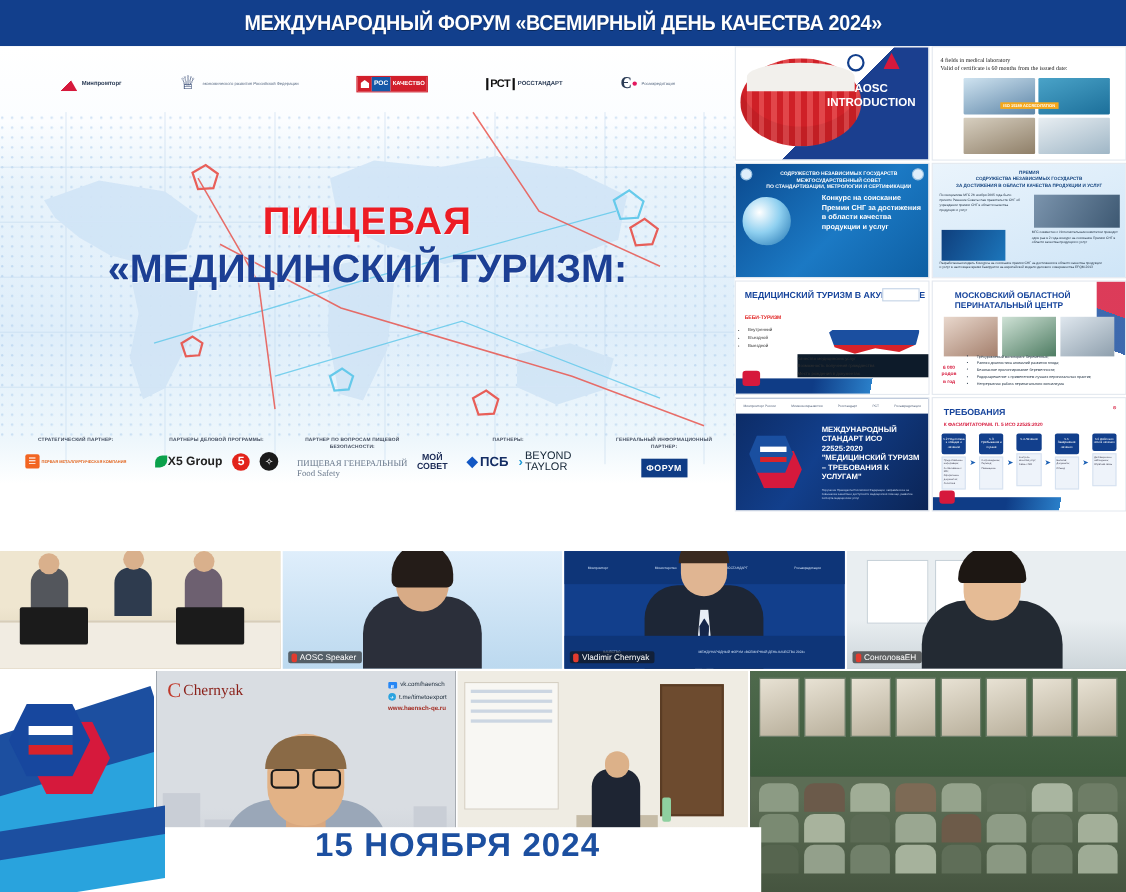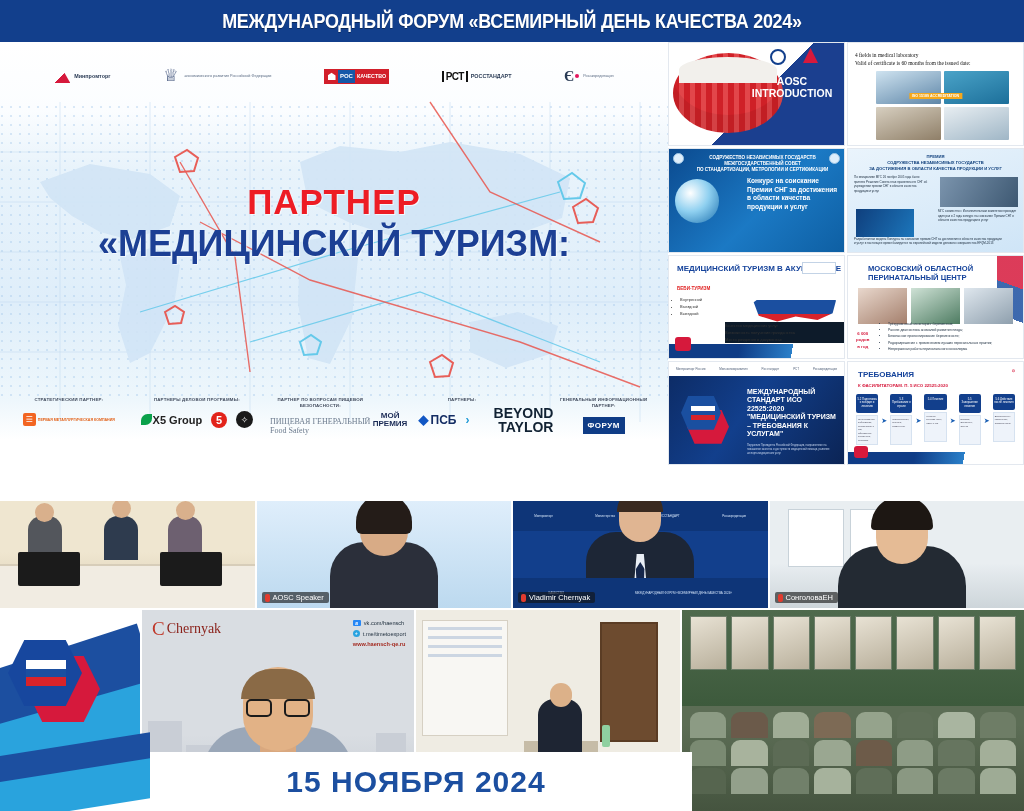--- a/index.html
+++ b/index.html
@@ -58,21 +58,21 @@
   .pX5 { display:flex;align-items:center;gap:1px;font-size:11px;font-weight:bold;color:#222; }
   .pX5 .leaf { width:11px;height:11px;background:#0aa14b;border-radius:60% 0 60% 0; }
   .p5 { width:16px;height:16px;border-radius:50%;background:#e2231a;color:#fff;
     font-size:11px;font-weight:bold;display:flex;align-items:center;justify-content:center; }
   .pmag { width:17px;height:17px;border-radius:50%;background:#1a1a1a;color:#fff;
     display:flex;align-items:center;justify-content:center;font-size:9px; }
   .ppsb { display:flex;align-items:center;gap:2px;color:#142d64;font-weight:bold;font-size:12px; }
   .ppsb .bolt { color:#1257c4; font-size:13px; }
   .pbeyond { display:flex;align-items:center;gap:2px; }
   .pbeyond .sw { color:#1f9ad6; font-size:12px; font-weight:bold;}
-  .pbeyond .tx { font-size:14px; font-weight:bold; color:#123; line-height:1;text-align:right; }
+  .pbeyond .tx { font-size:10px; font-weight:normal; color:#123; line-height:1; }
   .ptass { background:#0f3c86;color:#fff;font-size:8px;font-weight:bold;padding:4px 5px;
     letter-spacing:.5px; }
   .pmoy { font-size:8px; font-weight:bold; color:#1a2a55; line-height:1; text-align:center; }
   .pfood { font-size:8px; color:#6b7a8d; font-family:"Liberation Serif",serif; }
   .pstrat { display:flex;align-items:center;gap:2px; }
   .pstrat .box { width:13px;height:13px;background:#f26522;color:#fff;font-size:8px;
     display:flex;align-items:center;justify-content:center;border-radius:2px; }
   .pstrat .tt { font-size:3.6px; color:#e2621a; font-weight:bold; line-height:1.25; }
 
   
@@ -316,21 +316,21 @@
   .b4 .hallwall{position:absolute;left:0;top:0;width:100%;height:96px;
     background:linear-gradient(180deg,#4f6a4d,#3d5a3c);}
   .b4 .portraits{position:absolute;left:8px;top:6px;right:8px;height:54px;display:flex;gap:4px;}
   .b4 .portraits div{flex:1;background:linear-gradient(160deg,#e8e2d4,#b9b09c);border:1px solid #6c7d69;}
   .b4 .seats{position:absolute;left:0;top:96px;width:100%;bottom:0;
     background:linear-gradient(180deg,#5c6d55 0 18%,#45543f 100%);}
   .b4 .rowp{position:absolute;width:100%;height:26px;display:flex;gap:5px;padding:0 8px;}
   .b4 .rowp i{flex:1;height:26px;border-radius:9px 9px 0 0;}
 
   .datebar { position:absolute; left:140px; top:752px; width:552px; height:59px; background:#fff;
-    display:flex; align-items:center; justify-content:center; z-index:9;}
+    display:flex; align-items:flex-start; justify-content:center; z-index:9;}
   .datebar span { color:#1c4fa0; font-size:30px; font-weight:bold; letter-spacing:1px; }
   .dsw1{position:absolute;left:0;top:756px;width:150px;height:56px;background:#1c4fa0;
     transform:skewY(-9deg);transform-origin:left bottom;z-index:10;}
   .dsw2{position:absolute;left:0;top:782px;width:150px;height:40px;background:#29a3dd;
     transform:skewY(-9deg);transform-origin:left bottom;z-index:11;}
 </style>
 </head>
 <body>
 
 <div class="page">
@@ -406,21 +406,21 @@
       <div class="logo">
         <div class="rosak-c">Є</div>
         <div class="rosak-d"></div>
         <div class="logo-txt">
             <span class="sm">Росаккредитация</span>
           </div>
       </div>
     </div>
 
     <div class="title-wrap">
-      <div class="t-session">ПАРТНЕР</div>
+      <div class="t-session">ПИЩЕВАЯ</div>
       <div class="t-main">«МЕДИЦИНСКИЙ ТУРИЗМ:</div>
     </div>
 
     <div class="partners">
       <div class="pgrp" style="width:120px">
         <div class="plabel">СТРАТЕГИЧЕСКИЙ ПАРТНЕР:</div>
         <div class="prow">
           <div class="pstrat">
             <div class="box">☰</div>
             <div class="tt">ПЕРВАЯ МЕТАЛЛУРГИЧЕСКАЯ КОМПАНИЯ</div>
@@ -444,21 +444,21 @@
         <div class="plabel">ПАРТНЕР ПО ВОПРОСАМ ПИЩЕВОЙ БЕЗОПАСНОСТИ:</div>
         <div class="prow">
           <div class="pfood">ПИЩЕВАЯ ГЕНЕРАЛЬНЫЙ Food Safety</div>
         </div>
       </div>
 
       <div class="pgrp" style="width:200px">
         <div class="plabel">ПАРТНЕРЫ:</div>
         <div class="prow">
           <div class="pmoy">
-            <span>МОЙ ПРЕМИЯ</span>
+            <span>МОЙ СОВЕТ</span>
           </div>
           <div class="ppsb">
             <span class="bolt">◆</span>
             <span>ПСБ</span>
           </div>
           <div class="pbeyond">
             <span class="sw">›</span>
             <span class="tx">BEYOND TAYLOR</span>
           </div>
         </div>

